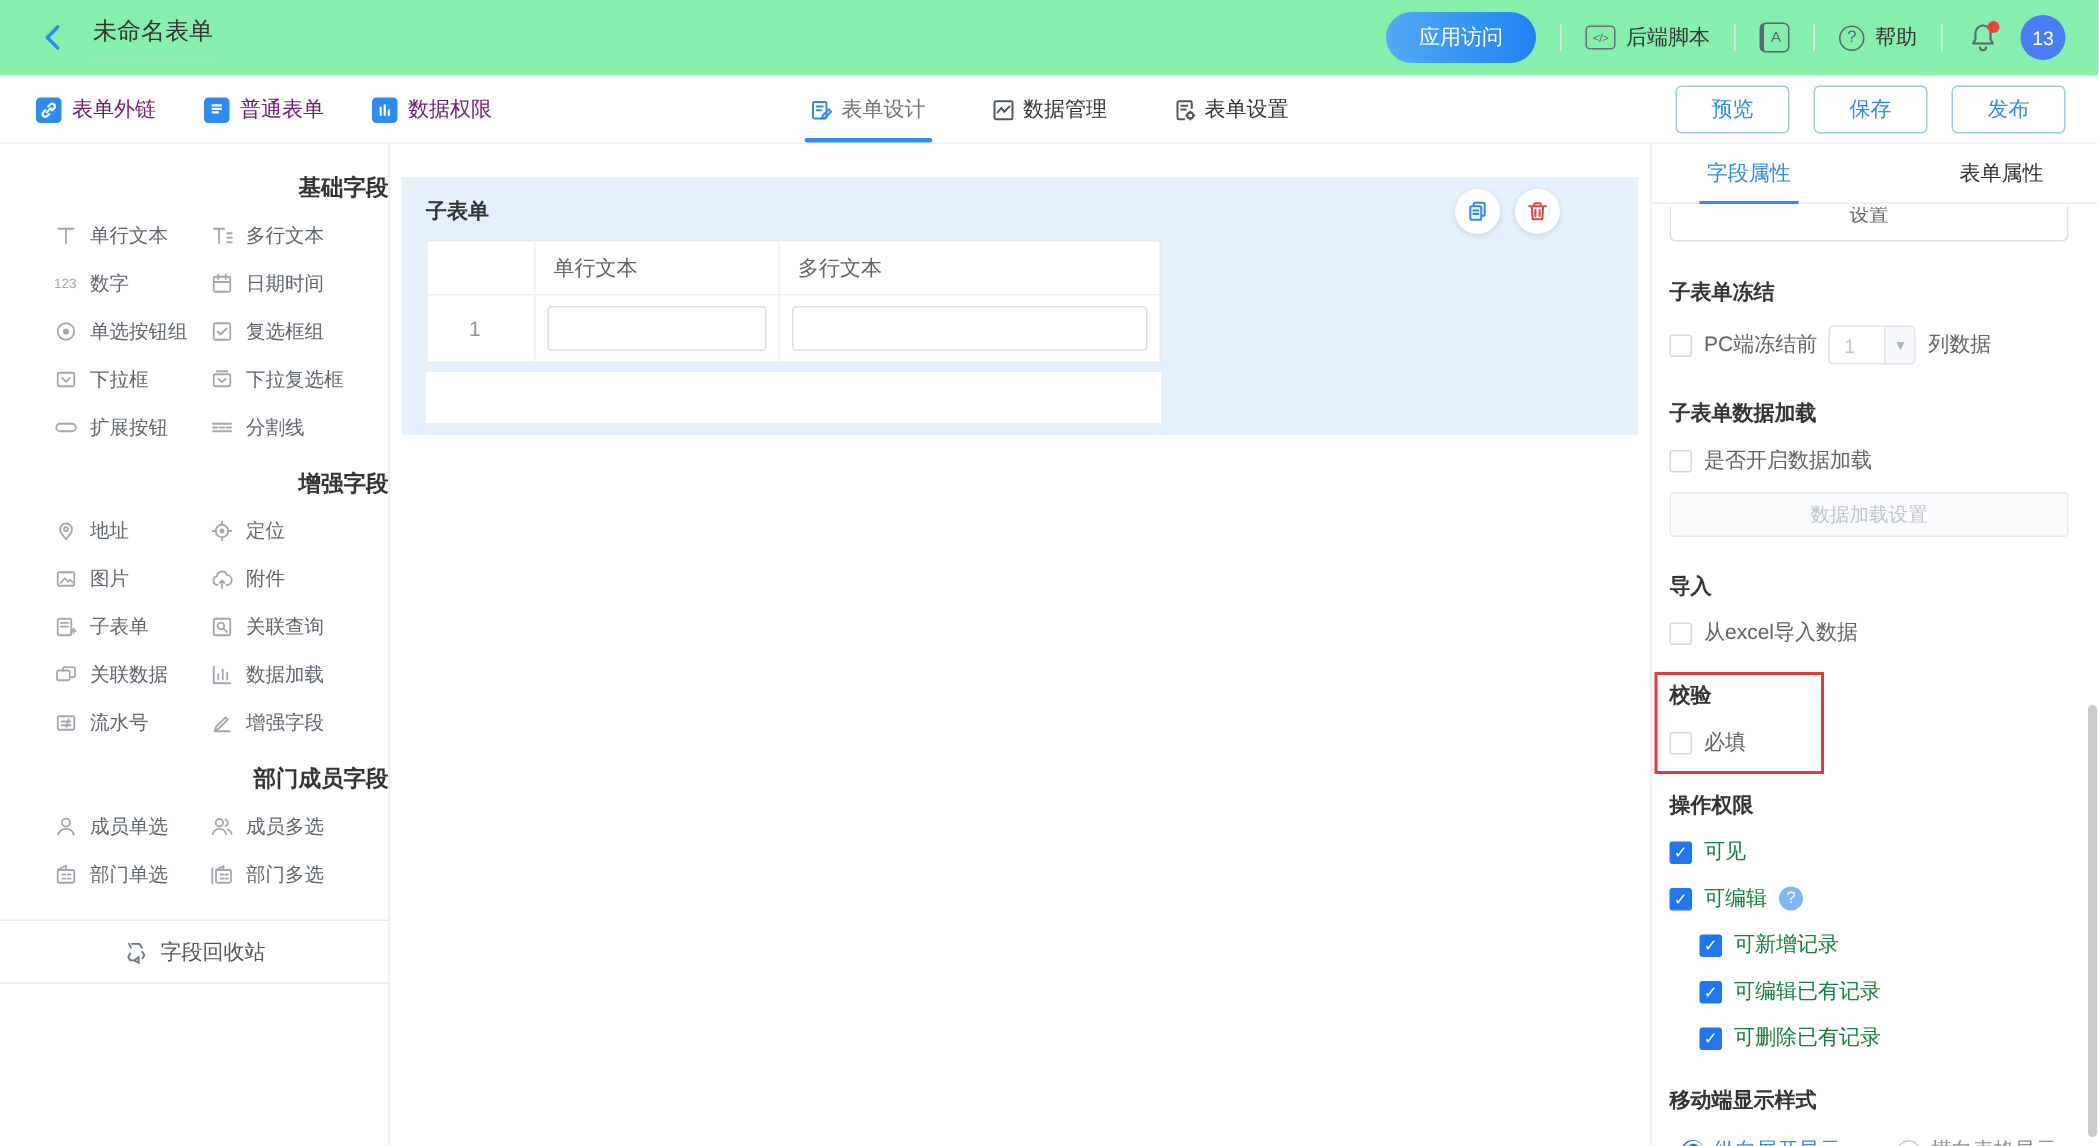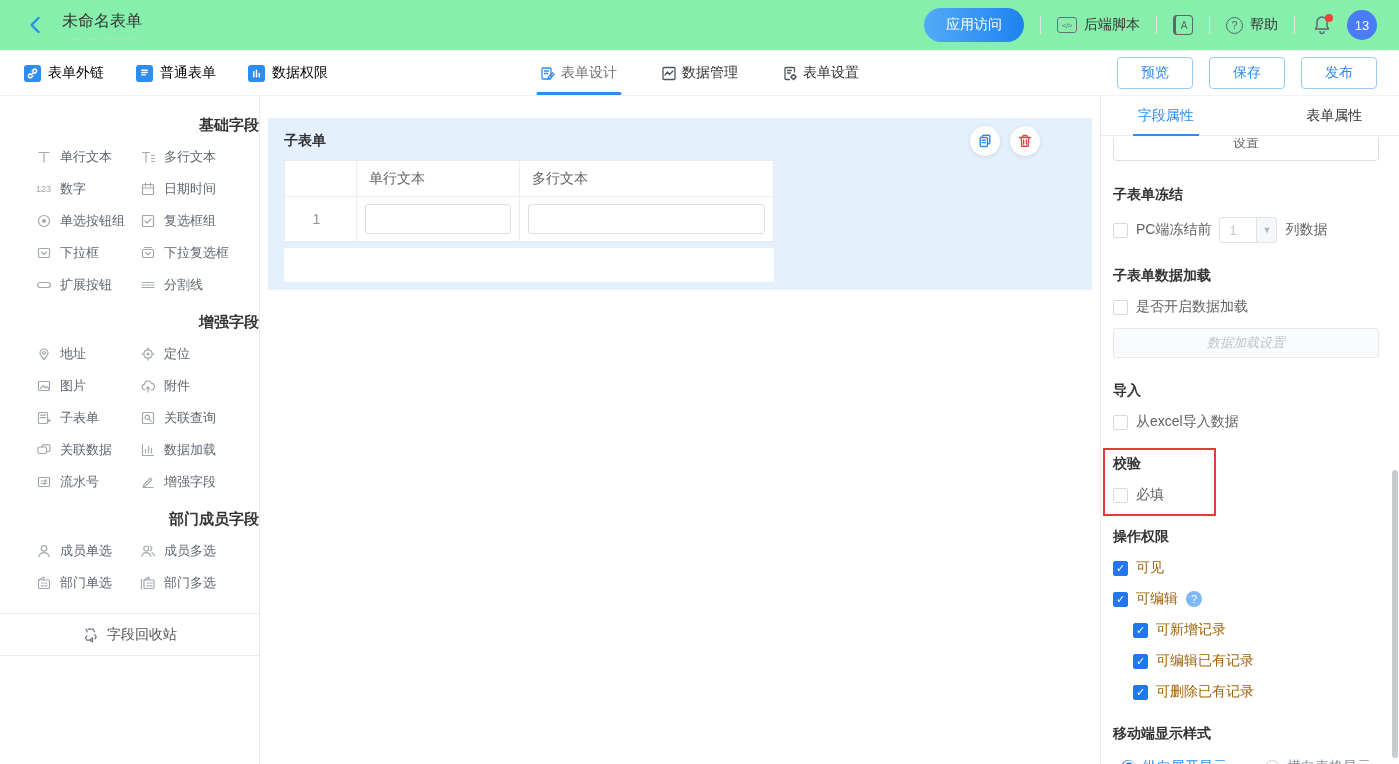--- a/index.html
+++ b/index.html
@@ -25,21 +25,21 @@
     border:1.5px solid #5b6671; border-radius:50%; font-size:11px; color:#5b6671; }
   .bell { position:relative; width:22px; height:22px; cursor:pointer; }
   .bell .dot { position:absolute; right:0; top:0; width:8px; height:8px; background:#f04438; border-radius:50%; }
   .avatar { width:30px; height:30px; border-radius:50%; background:#4a7cf6; color:#fff; font-size:13px;
     display:flex; align-items:center; justify-content:center; margin-left:14px; cursor:pointer; }
 
   
   .tbar { position:relative; height:45px; display:flex; align-items:center; padding:0 22px 0 24px;
     border-bottom:1px solid #eef0f3; background:#fff; }
   .tl-group { display:flex; align-items:center; gap:32px; }
-  .tl-item { display:flex; align-items:center; gap:7px; font-size:14px; color:#000000; cursor:pointer; }
+  .tl-item { display:flex; align-items:center; gap:7px; font-size:14px; color:#701a75; cursor:pointer; }
   .bluesq { width:17px; height:17px; background:#2d8cf0; border-radius:3px; display:flex;
     align-items:center; justify-content:center; }
   .bluesq svg { width:11px; height:11px; stroke:#fff; fill:none; stroke-width:1.6; stroke-linecap:round; }
   .ctabs { position:absolute; left:50%; transform:translateX(-50%); top:0; height:100%;
     display:flex; gap:44px; }
   .ctab { position:relative; height:100%; display:flex; align-items:center; gap:6px;
     font-size:14px; color:#333; cursor:pointer; }
   .ctab svg { width:15px; height:15px; stroke:#4e5760; fill:none; stroke-width:1.3; stroke-linecap:round; }
   .ctab.active { color:#737373; }
   .ctab.active svg { stroke:#2d8cf0; }
@@ -102,25 +102,25 @@
   .prow { display:flex; align-items:center; gap:8px; margin-top:13px; font-size:14px; color:#606266; }
   .cb { width:15px; height:15px; border:1px solid #d6dae0; border-radius:2px; background:#fff; flex:none;
     display:inline-flex; align-items:center; justify-content:center; cursor:pointer; }
   .cb.checked { background:#2277ee; border-color:#2277ee; color:#fff; font-size:11px; }
   .mini-select { display:flex; width:58px; height:26px; border:1px solid #e0e3e9; border-radius:3px;
     overflow:hidden; background:#fff; cursor:default; }
   .ms-val { flex:1; display:flex; align-items:center; padding-left:9px; font-size:13px; color:#c0c4cc; }
   .ms-arrow { width:20px; background:#f5f7fa; border-left:1px solid #e0e3e9; display:flex;
     align-items:center; justify-content:center; font-size:9px; color:#b0b4bb; }
   .btn-disabled { margin-top:12px; height:30px; width:100%; background:#fafbfc; border:1px solid #e6e8eb;
-    border-radius:3px; font-size:13px; color:#c0c4cc; cursor:not-allowed;font-style:italic; }
+    border-radius:3px; font-size:13px; color:#c0c4cc; cursor:not-allowed; }
   .val-sec { position:relative; }
   .anno { position:absolute; left:-10px; top:-7px; width:113px; height:68px;
     border:2px solid #e23b3b; pointer-events:none; }
-  .perm-label { color:#a16207; }
+  .perm-label { color:#15803d; }
   .help-ic { width:16px; height:16px; border-radius:50%; background:#7db9f5; color:#fff; font-size:11px;
     display:inline-flex; align-items:center; justify-content:center; cursor:pointer; }
   .indent { margin-left:20px; }
   .radio-row { display:flex; gap:38px; margin-top:15px; margin-left:8px; }
   .ropt { display:flex; align-items:center; gap:7px; font-size:14px; cursor:pointer; }
   .radio { width:15px; height:15px; border:1px solid #c9ced6; border-radius:50%; background:#fff; position:relative; flex:none; }
   .radio.selected { border-color:#1d6fe8; background:#1d6fe8; }
   .radio.selected::after { content:""; position:absolute; left:50%; top:50%; transform:translate(-50%,-50%);
     width:9px; height:9px; border-radius:50%; border:2px solid #fff; background:#1d6fe8; }
   .ropt .lab-on { color:#2d8cf0; }

